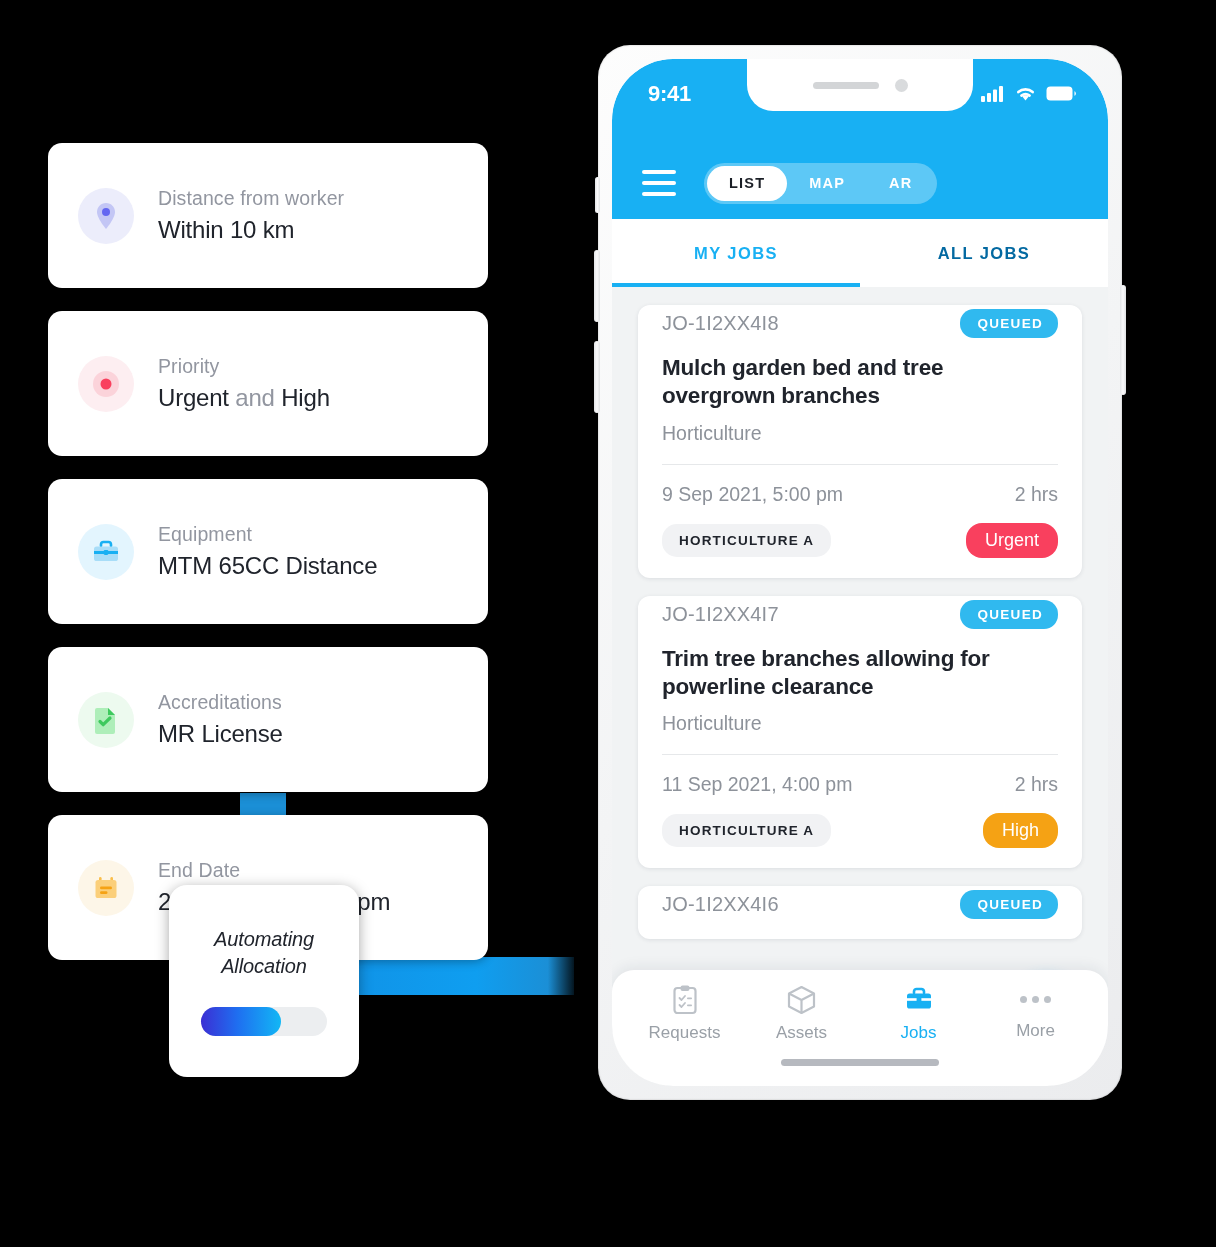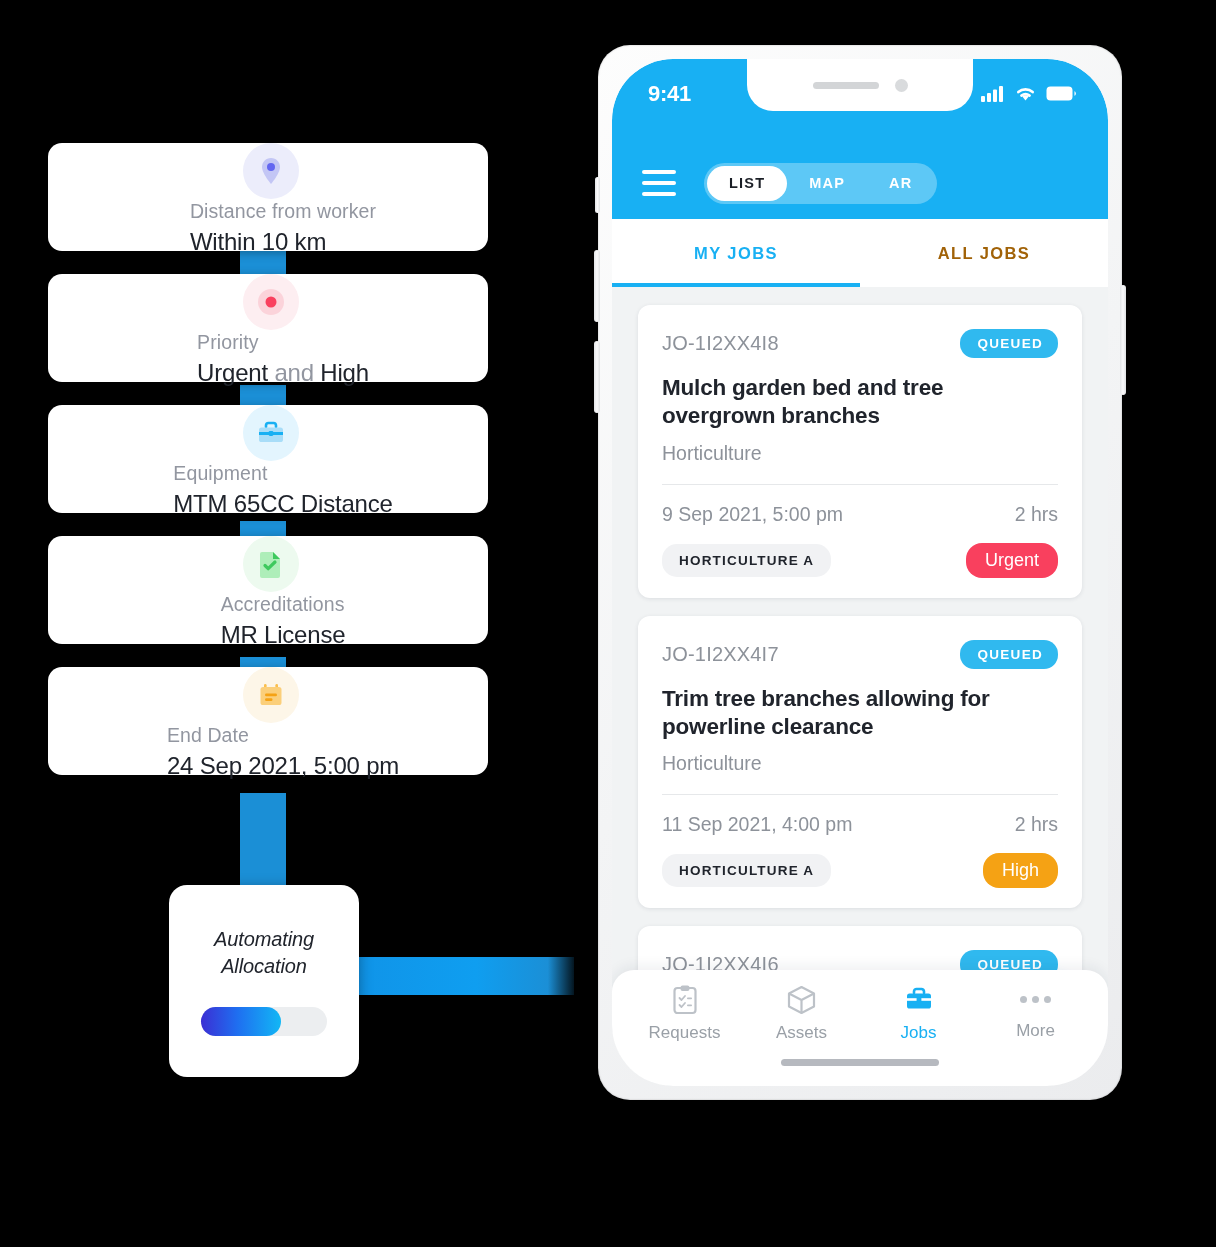--- a/index.html
+++ b/index.html
@@ -11,28 +11,27 @@
   }
   .stage { position: relative; width: 1216px; height: 1247px; }
 
   
   .left-col { position: absolute; left: 48px; top: 143px; width: 440px; }
 
   .crit-card {
     position: relative;
     background: #ffffff;
     border-radius: 14px;
-    height: 108px;
+    height: 145px;
     margin-bottom: 23px;
     display: flex;
     align-items: center;
     padding-left: 30px;
     box-shadow: 0 2px 10px rgba(0,0,0,0.30);
     z-index: 3;
-    flex-direction: column;
   }
   .crit-icon {
     width: 56px; height: 56px; border-radius: 50%;
     flex: 0 0 56px;
     display: flex; align-items: center; justify-content: center;
     margin-right: 24px;
   }
   .crit-text { display: flex; flex-direction: column; justify-content: center; }
   .crit-label {
     font-size: 19.5px; color: #9296a0; letter-spacing: 0.1px;
@@ -159,38 +158,38 @@
     height: 35px; padding: 0 22px;
     display: flex; align-items: center; justify-content: center;
     font-size: 14.5px; font-weight: bold; letter-spacing: 1.2px;
     color: #ffffff; border-radius: 18px;
   }
   .seg.active { background: #ffffff; color: #1b1f26; }
 
   .tabs { background: #ffffff; display: flex; height: 68px; }
   .tab {
     flex: 1; display: flex; align-items: center; justify-content: center;
-    font-size: 16.5px; font-weight: bold; letter-spacing: 1.4px; color: #a16207;
+    font-size: 16.5px; font-weight: bold; letter-spacing: 1.4px; color: #0369a1;
     position: relative;
   }
   .tab.active { color: #18b0f3; }
   .tab.active:after {
     content: ""; position: absolute; left: 0; right: 0; bottom: 0;
     height: 4px; background: #18b0f3;
   }
 
   .joblist {
     background: #f1f3f4;
     padding: 18px 26px 0 26px;
     height: 818px;
     position: relative;
   }
   .job-card {
     background: #ffffff; border-radius: 12px;
-    padding: 24px 24px 20px 24px;
+    padding: 4px 24px 20px 24px;
     margin-bottom: 18px;
     box-shadow: 0 1px 4px rgba(30,40,60,0.10);
   }
   .job-top { display: flex; align-items: center; justify-content: space-between; }
   .job-id { font-size: 20px; color: #8d929a; letter-spacing: 0.2px; }
   .badge-status {
     background: #30b9ef; color: #ffffff; border-radius: 14px;
     font-size: 13.5px; font-weight: bold; letter-spacing: 1.3px;
     padding: 7px 15px 7px 17px;
   }

